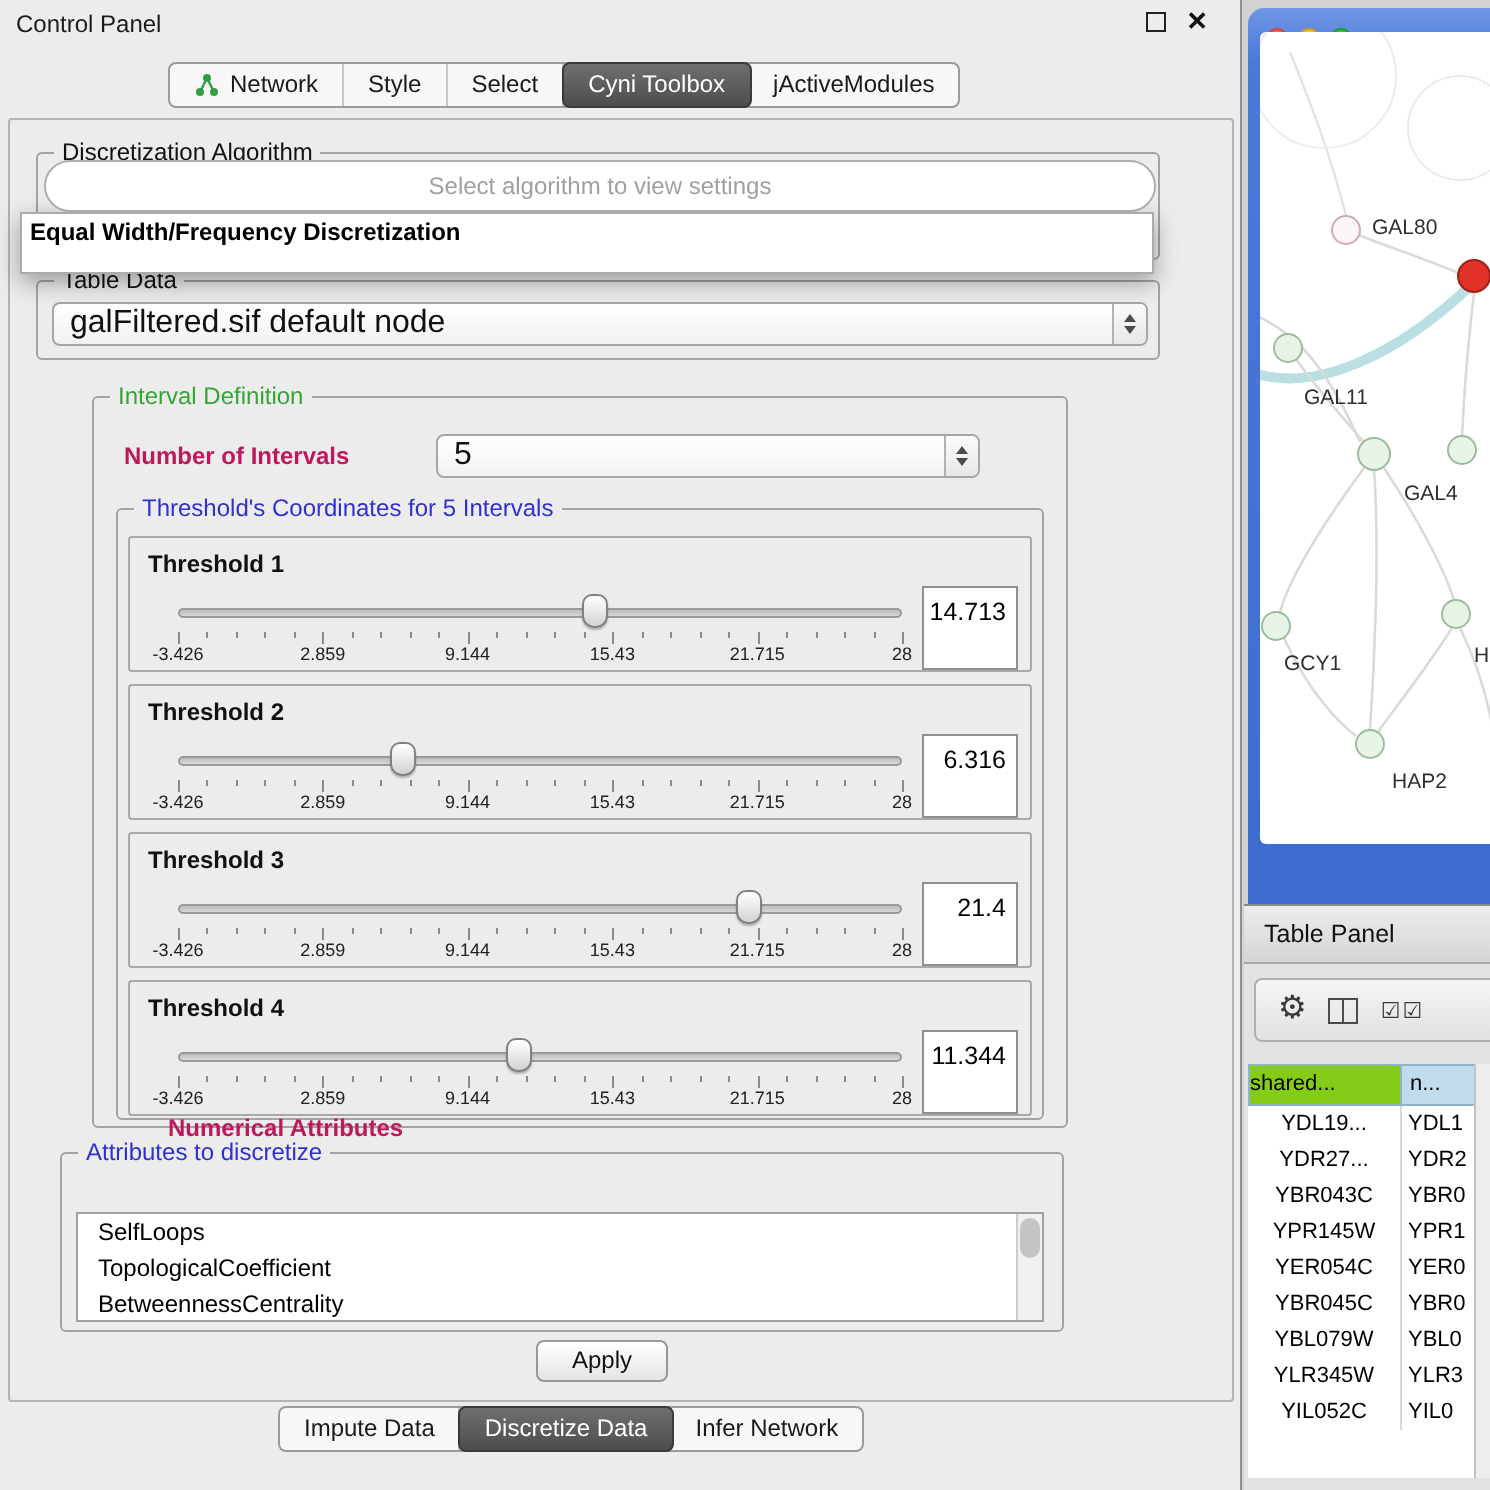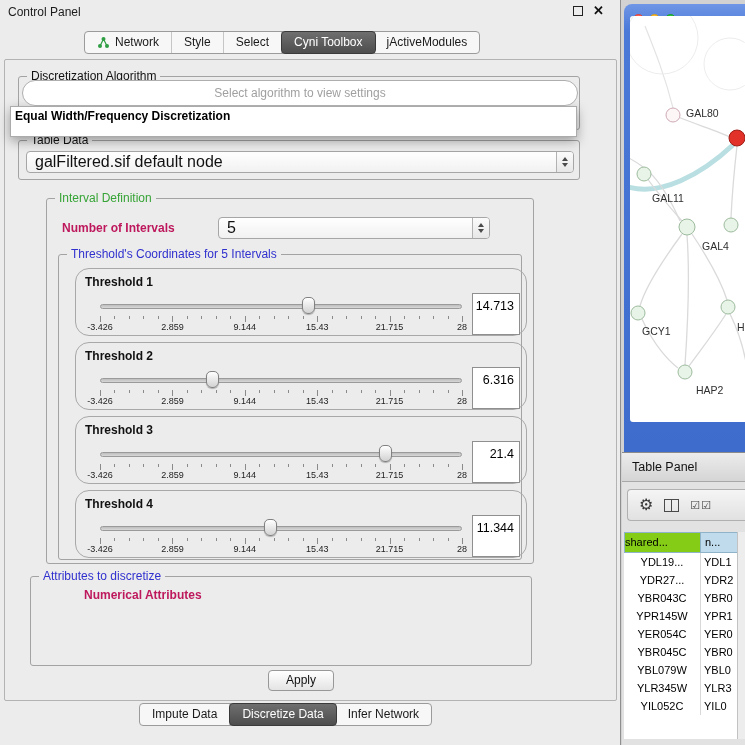--- a/index.html
+++ b/index.html
@@ -34,21 +34,21 @@
   .tri-down { width:0; height:0; border-left:3.5px solid transparent; border-right:3.5px solid transparent; border-top:4px solid #4a4a4a; }
 
   
   .algo-combo { position:absolute; left:22px; top:80px; width:556px; height:26px; background:#fff; border:1px solid #aeaeae; border-radius:13px; z-index:30; }
   .algo-combo .ph { display:block; text-align:center; line-height:24px; font-size:12px; color:#a0a0a0; }
   .algo-popup { position:absolute; left:10px; top:106px; width:567px; height:31px; background:#fff; border:1px solid #ababab; box-shadow:0 4px 12px rgba(0,0,0,.35); z-index:29; padding-top:2px; }
   .popup-item { font-size:12px; line-height:14px; padding-left:4px; color:#000; white-space:nowrap; }
   .popup-item:first-child { font-weight:bold; }
 
   
-  .threshold-panel { position:absolute; left:64px; width:452px; height:68px; border:1px solid #a8a8a8; border-radius:14px;margin-left:11px; }
+  .threshold-panel { position:absolute; left:64px; width:452px; height:68px; border:1px solid #a8a8a8; border-radius:2px; }
   .th-label { position:absolute; left:9px; top:6px; font-size:12px; font-weight:bold; color:#111; }
   .slider-area { position:absolute; left:24px; width:362px; top:28px; height:18px; }
   .slider-track { position:absolute; left:0; right:0; top:7px; height:5px; background:linear-gradient(#bdbdbd,#d8d8d8); border:1px solid #9a9a9a; border-radius:3px; }
   .slider-handle { position:absolute; top:0; width:13px; height:17px; background:linear-gradient(#ffffff,#d2d2d2); border:1px solid #818181; border-radius:5px 5px 6px 6px; box-shadow:0 1px 1px rgba(0,0,0,.25); }
   .ticks { position:absolute; left:24px; width:362px; top:47px; height:6px; }
   .tick { position:absolute; top:0; width:1px; height:3px; background:#8a8a8a; }
   .tick.major { height:6px; }
   .tick-labels { position:absolute; left:24px; width:362px; top:53px; height:11px; font-size:9px; color:#222; }
   .tick-labels span { position:absolute; transform:translateX(-50%); white-space:nowrap; }
   .th-value { position:absolute; left:396px; top:24px; width:48px; height:42px; background:#fff; border:1px solid #8f8f8f; font-size:12.5px; color:#000; text-align:right; line-height:24px; padding-right:5px; }
@@ -347,21 +347,31 @@
           <span style="left: 60%;">15.43</span>
           <span style="left: 80%;">21.715</span>
           <span style="left: 100%;">28</span>
         </div>
       <div class="th-value">11.344</div>
     </div>
 
     <div class="group" style="left:30px; top:576px; width:502px; height:90px;">
       <span class="legend blue">Attributes to discretize</span>
     </div>
-    <div class="bold-label" style="left:44px; top:588px;padding-left:40px;">Numerical Attributes</div>
+    <div class="bold-label" style="left:44px; top:557px;padding-left:40px;">Numerical Attributes</div>
+    <div class="listbox">
+      <div id="attr-items">
+          <div class="list-item">SelfLoops</div>
+          <div class="list-item">TopologicalCoefficient</div>
+          <div class="list-item">BetweennessCentrality</div>
+        </div>
+      <div class="list-scroll">
+          <div class="list-thumb"></div>
+        </div>
+    </div>
 
     <div class="apply-btn">Apply</div>
 
     <div class="seg" id="bottom-tabs" style="left:139px; top:703px;">
         <div class="seg-item">
           <span>Impute Data</span>
         </div>
         <div class="seg-item selected">
           <span>Discretize Data</span>
         </div>

